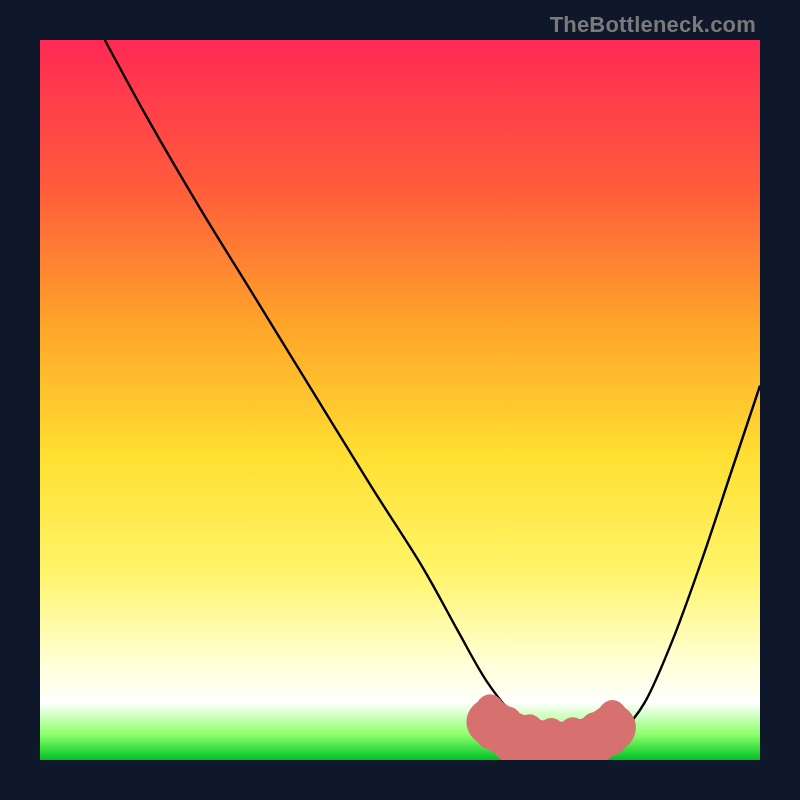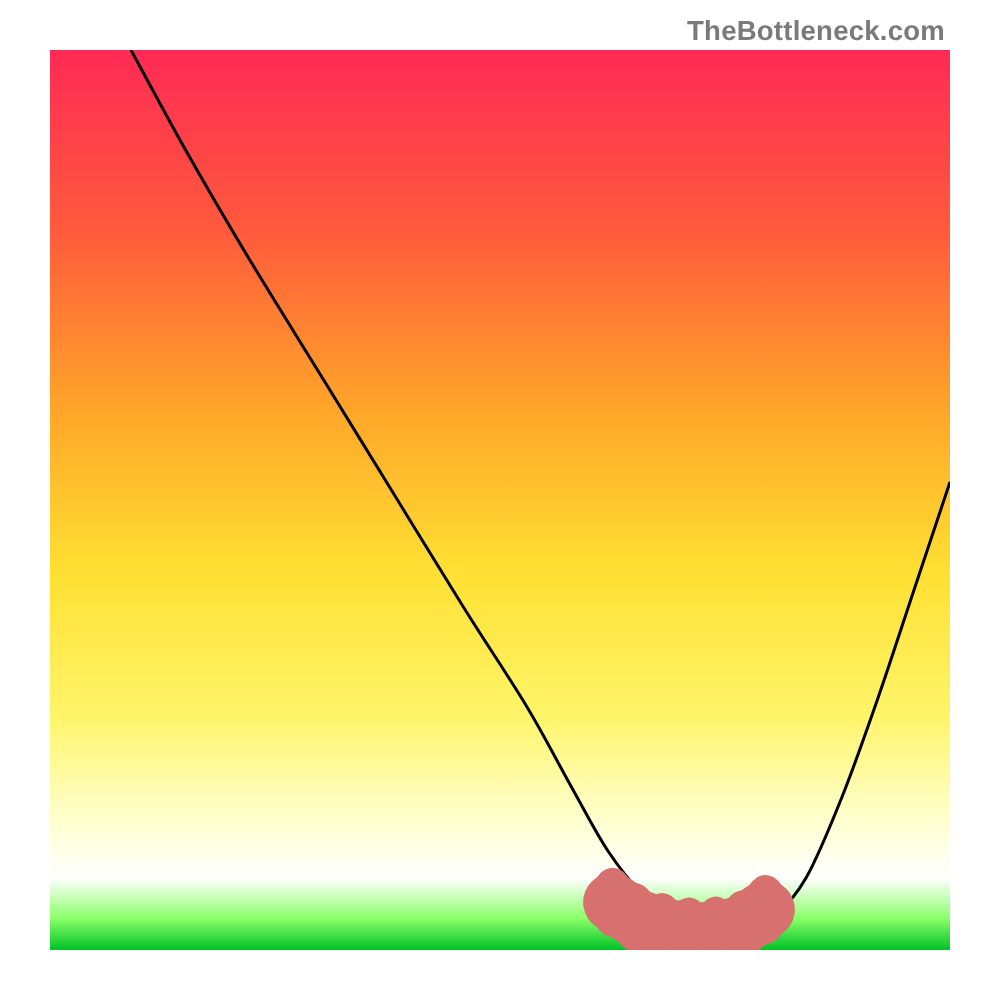--- a/index.html
+++ b/index.html
@@ -9,21 +9,21 @@
     height: 800px;
     background: #000;
     overflow: hidden;
   }
   .frame {
     position: absolute;
     left: 0;
     top: 0;
     width: 800px;
     height: 800px;
-    background: #ffffff;
+    background: #0f172a;
   }
   .plot-area {
     position: absolute;
     left: 40px;
     top: 40px;
     width: 720px;
     height: 720px;
     
   }
   .watermark {

